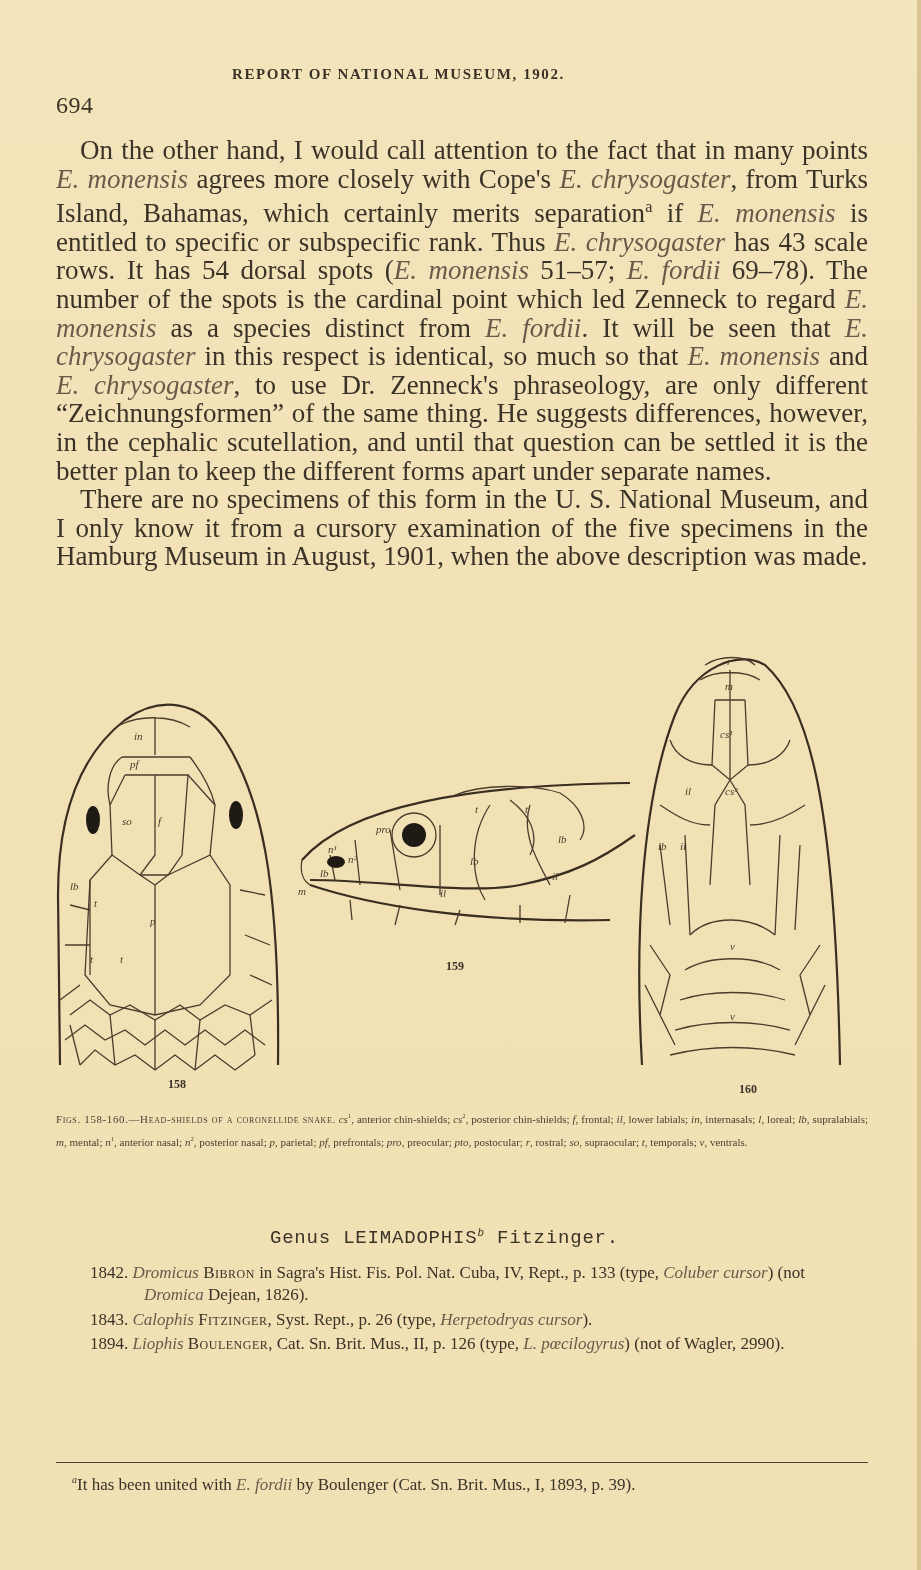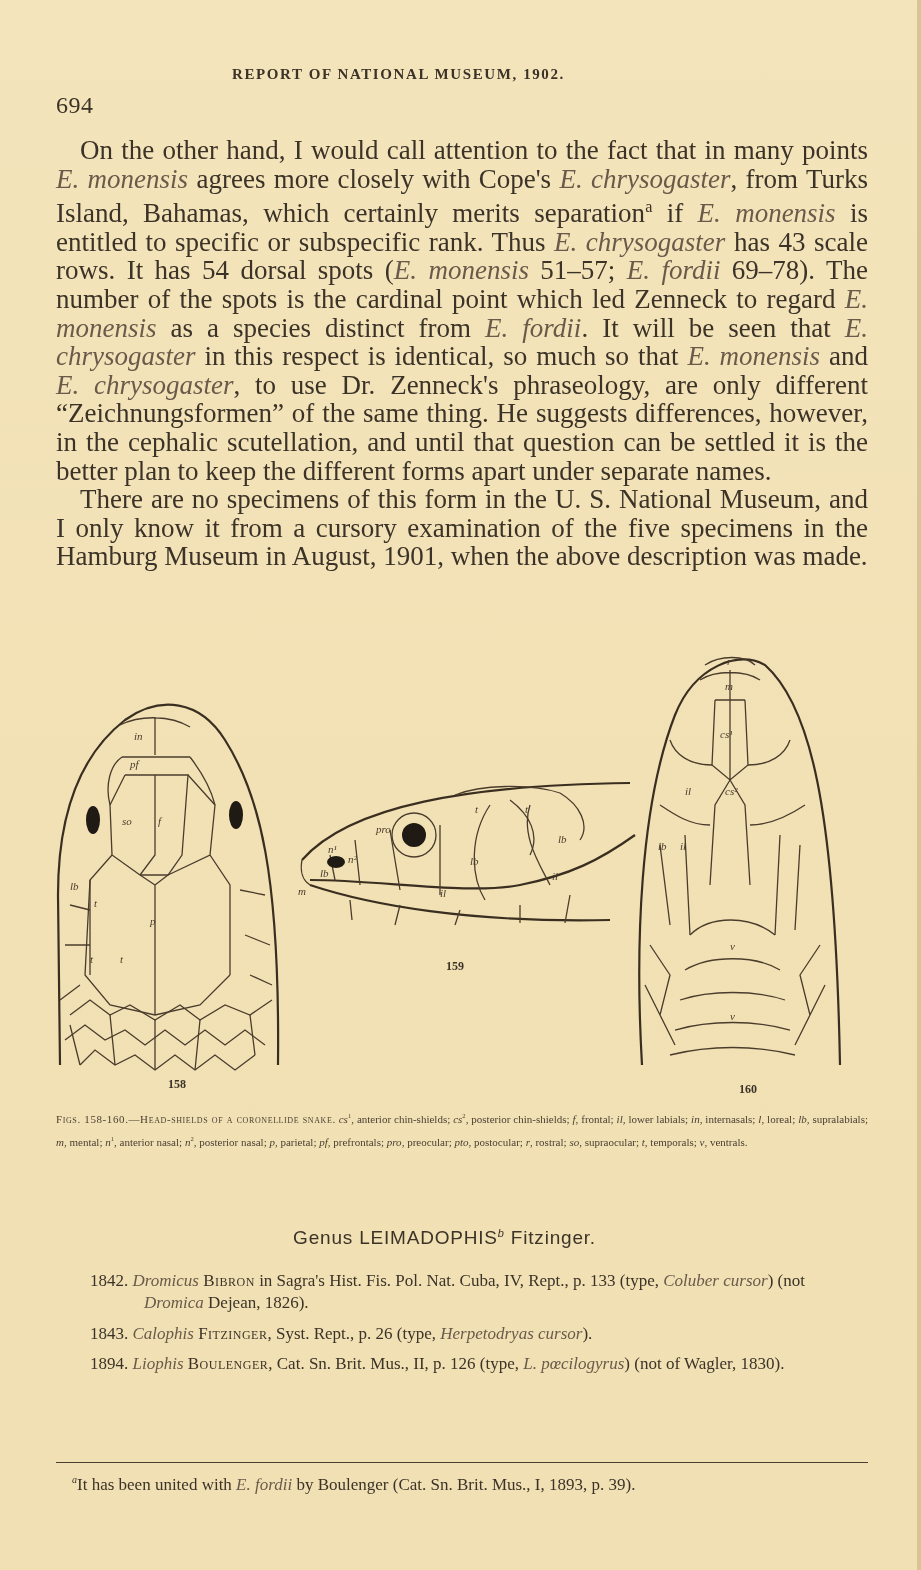--- a/index.html
+++ b/index.html
@@ -32,25 +32,25 @@
     .fig-num { position: absolute; font-size: 12px; font-weight: bold; }
     .caption {
       position: absolute; left: 56px; top: 1106px; width: 812px;
       font-size: 11px; line-height: 19.5px; text-align: justify; text-align-last: left;
       color: #4a3f32;
     }
     .caption .sc { font-variant: small-caps; letter-spacing: 0.6px; }
     .caption i { font-style: italic; }
     .genus-heading {
       position: absolute; left: 0; width: 889px; top: 1227px; text-align: center;
-      font-family: Liberation Sans, sans-serif; font-size: 19px; letter-spacing: 0.8px;
+      font-family: Liberation Mono, monospace; font-size: 19px; letter-spacing: 0.8px;
     }
     .genus-heading sup { font-size: 11px; font-style: italic; }
     .refs { position: absolute; left: 90px; top: 1262px; width: 778px; font-size: 17px; line-height: 22.4px; }
-    .ref { padding-left: 54px; text-indent: -54px; margin: 8px 0 2px 0; }
+    .ref { padding-left: 54px; text-indent: -54px; margin: 0 0 2px 0; }
     .ref .sc { font-variant: small-caps; letter-spacing: 0.5px; }
     .rule { position: absolute; left: 56px; top: 1462px; width: 812px; height: 1px; background: #4a3f32; }
     .footnotes { position: absolute; left: 72px; top: 1468px; width: 796px; font-size: 17px; line-height: 23px; }
     .footnotes p { margin: 0; }
     .footnotes sup { font-size: 10px; font-style: italic; }
     svg .ln { fill: none; stroke: #4a3c2c; stroke-width: 1.3; }
     svg .thick { fill: none; stroke: #3a2e20; stroke-width: 2.2; }
     svg .lbl { font-family: "Liberation Serif", serif; font-style: italic; font-size: 11px; fill: #4a3c2c; }
   </style>
 </head>
@@ -151,20 +151,20 @@
 </div>
 
 <div class="genus-heading">
   <span>Genus LEIMADOPHIS</span><sup>b</sup>
   <span>Fitzinger.</span>
 </div>
 
 <div class="refs">
   <p class="ref"><span>1842. </span><i>Dromicus</i><span> </span><span class="sc">Bibron</span><span> in Sagra's Hist. Fis. Pol. Nat. Cuba, IV, Rept., p. 133 (type, </span><i>Coluber cursor</i><span>) (not </span><i>Dromica</i><span> Dejean, 1826).</span></p>
   <p class="ref"><span>1843. </span><i>Calophis</i><span> </span><span class="sc">Fitzinger</span><span>, Syst. Rept., p. 26 (type, </span><i>Herpetodryas cursor</i><span>).</span></p>
-  <p class="ref"><span>1894. </span><i>Liophis</i><span> </span><span class="sc">Boulenger</span><span>, Cat. Sn. Brit. Mus., II, p. 126 (type, </span><i>L. pœcilogyrus</i><span>) (not of Wagler, 1830).</span></p>
+  <p class="ref"><span>1894. </span><i>Liophis</i><span> </span><span class="sc">Boulenger</span><span>, Cat. Sn. Brit. Mus., II, p. 126 (type, </span><i>L. pœcilogyrus</i><span>) (not of Wagler, 2990).</span></p>
 </div>
 
 <div class="rule"></div>
 
 <div class="footnotes">
   <p><sup>a</sup><span><span>It has been united with </span><i>E. fordii</i><span> by Boulenger (Cat. Sn. Brit. Mus., I, 1893, p. 39).</span></span></p>
 </div>
 
 </body></html>

